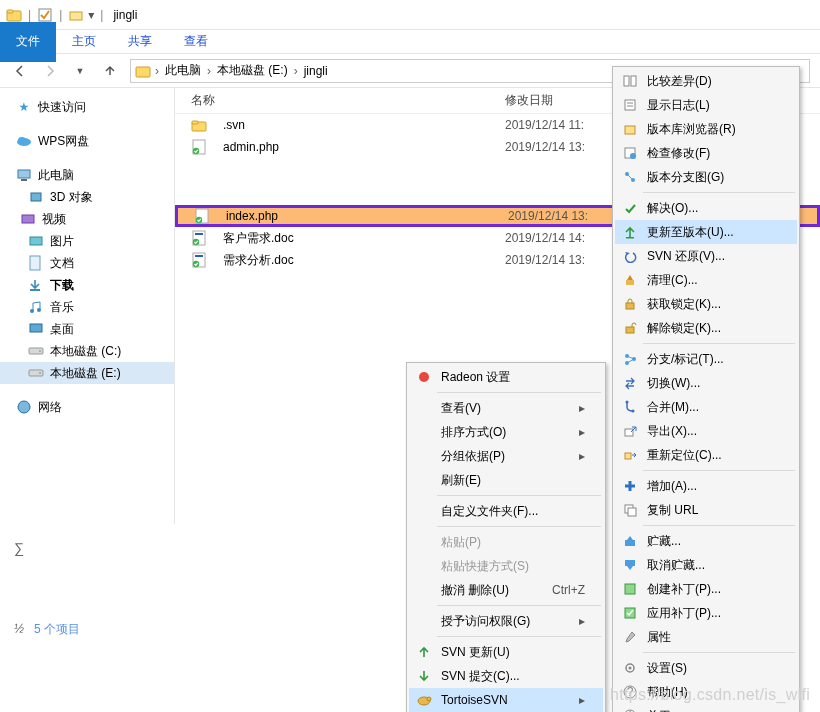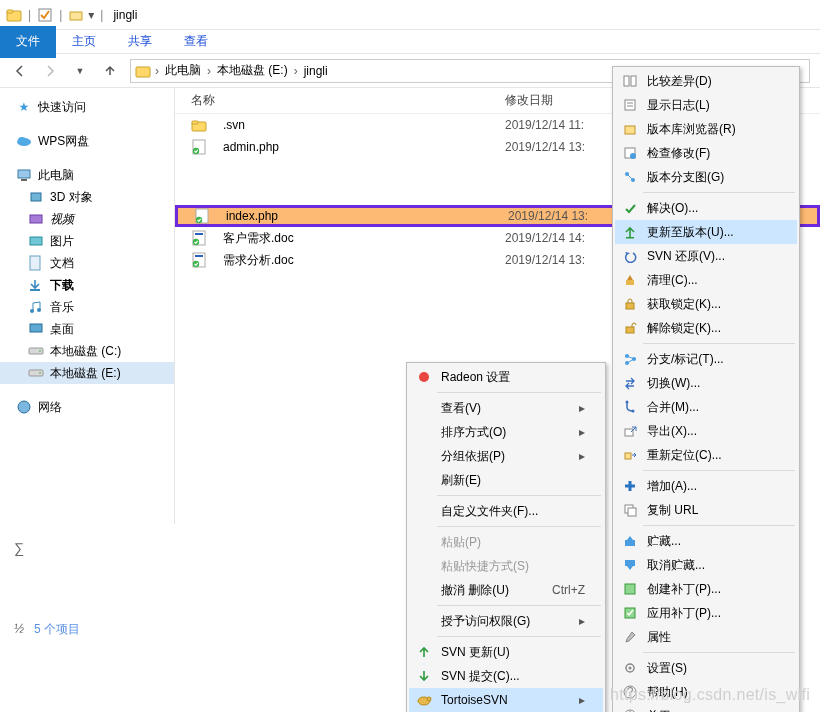--- a/index.html
+++ b/index.html
@@ -6,21 +6,21 @@
 body { width: 820px; height: 712px; background: #fff; position: relative; overflow: hidden; }
 
 
 .titlebar { height: 30px; background: #fff; border-bottom: 1px solid #e5e5e5; display: flex; align-items: center; padding: 0 6px; gap: 4px; }
 .titlebar .ico { width: 16px; height: 16px; display: inline-flex; align-items: center; justify-content: center; }
 .titlebar .sep { color: #888; margin: 0 2px; }
 .titlebar .title { margin-left: 4px; }
 
 
 .ribbon { height: 24px; display: flex; align-items: center; border-bottom: 1px solid #e5e5e5; }
-.ribbon .tab { padding: 0 16px; height: 32px; display: flex; align-items: center; cursor: default; }
+.ribbon .tab { padding: 0 16px; height: 40px; display: flex; align-items: center; cursor: default; }
 .ribbon .tab.file { background: #1979ca; color: #fff; }
 .ribbon .tab.normal { color: #1d4ed8; }
 
 
 .navbar { height: 34px; display: flex; align-items: center; padding: 0 10px; gap: 10px; border-bottom: 1px solid #e5e5e5; }
 .navbar .navbtn { width: 20px; height: 20px; display: inline-flex; align-items: center; justify-content: center; color: #555; }
 .navbar .addressbox { flex: 1; height: 24px; border: 1px solid #ccc; display: flex; align-items: center; padding: 0 4px; gap: 4px; }
 .navbar .addressbox .crumb { padding: 0 2px; }
 .navbar .addressbox .chev { color: #666; }
 
@@ -165,21 +165,21 @@
       </div>
       <div id="sidebar-items">
           <div class="item" style="padding-left: 28px;">
             <span class="ico">
               <svg width="16" height="14">
                 <rect x="3" y="3" width="10" height="8" fill="#6fb3d6" stroke="#2a6d9a"></rect>
               </svg>
             </span>
             <span>3D 对象</span>
           </div>
-          <div class="item" style="padding-left: 28px; font-style: italic;">
+          <div class="item" style="padding-left: 20px;">
             <span class="ico">
               <svg width="16" height="14">
                 <rect x="2" y="3" width="12" height="8" fill="#a67cd6" stroke="#6c3fa8"></rect>
               </svg>
             </span>
             <span>视频</span>
           </div>
           <div class="item" style="padding-left: 28px;">
             <span class="ico">
               <svg width="16" height="14">

